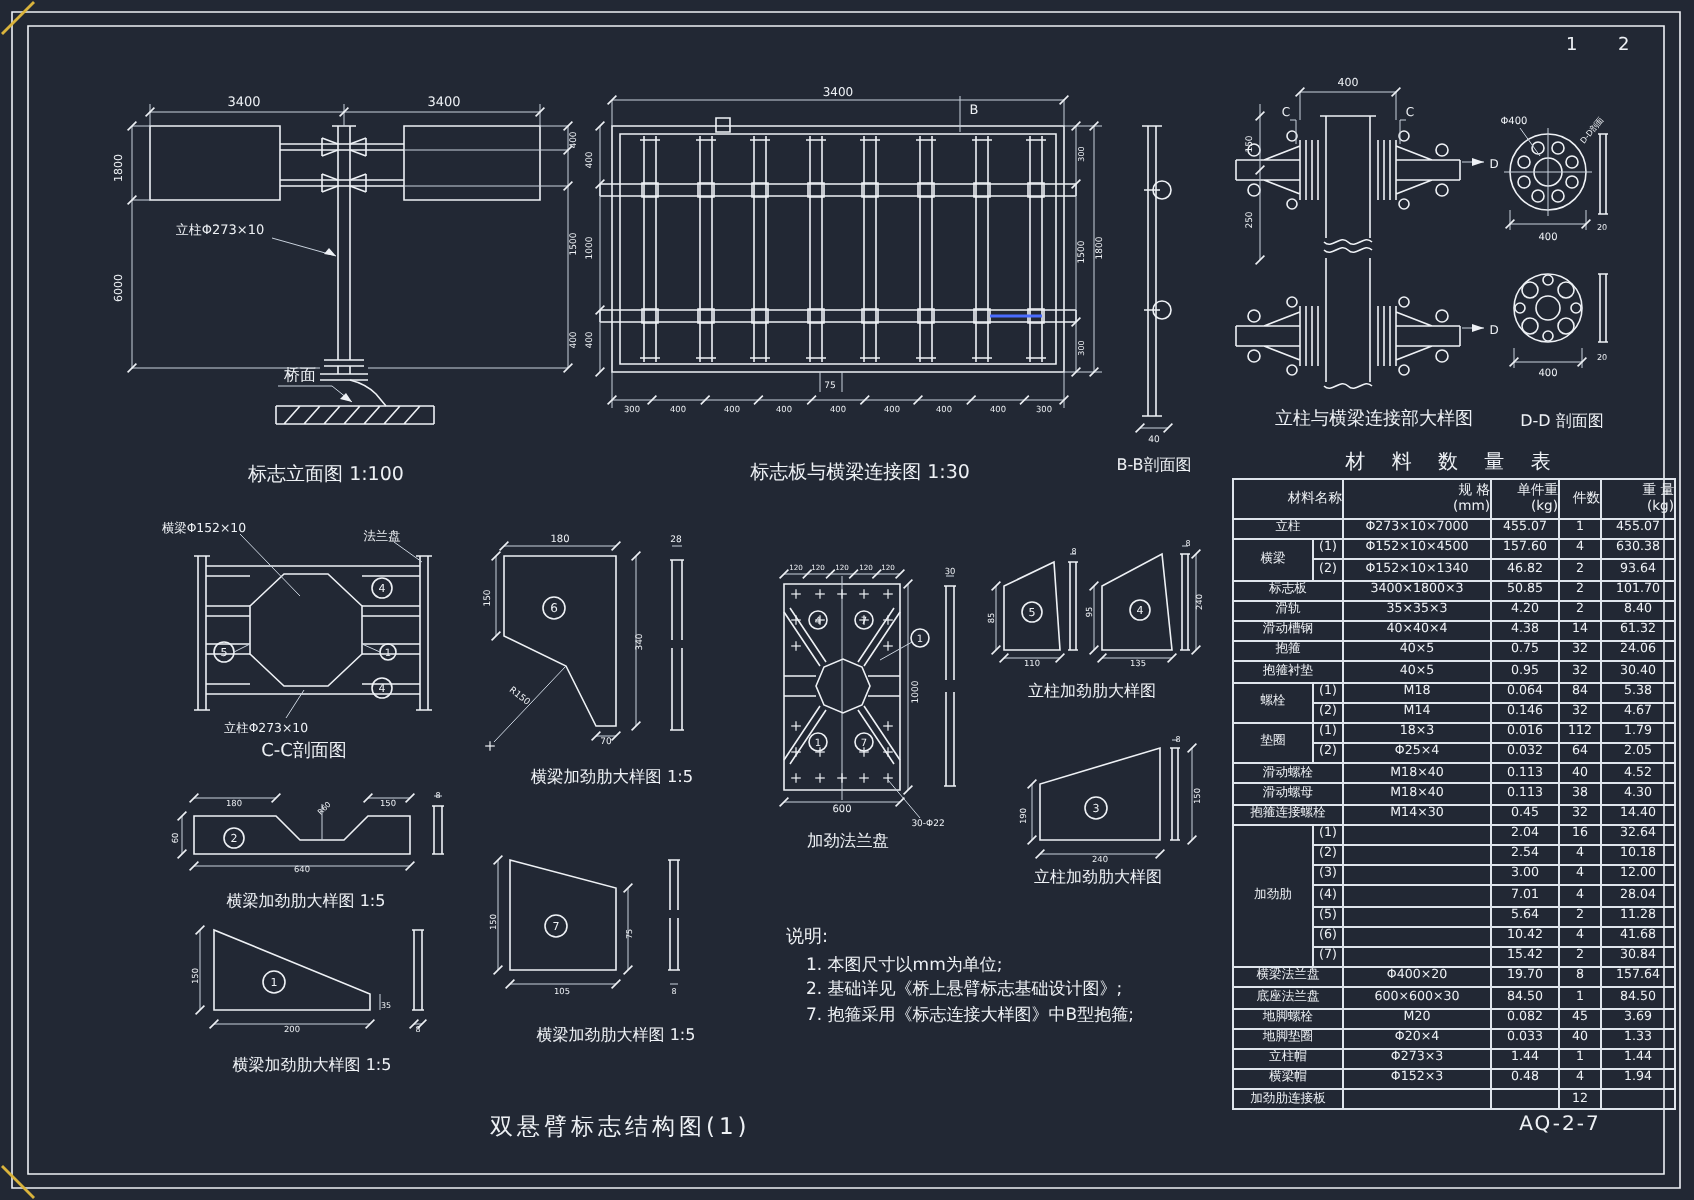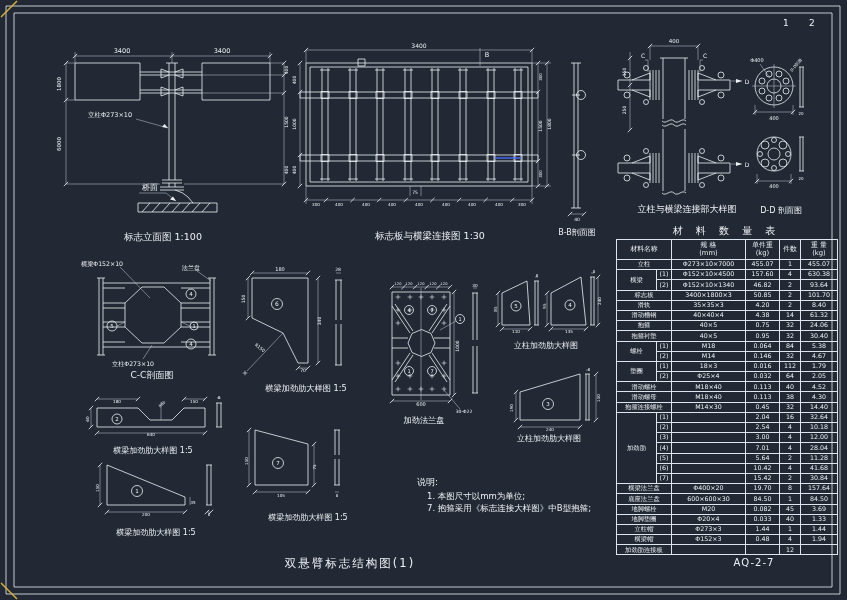--- a/index.html
+++ b/index.html
@@ -10,27 +10,27 @@
   .geo{stroke:#eef1f5;stroke-width:0.8;fill:none;}
   .thin{stroke:#c9d2dd;stroke-width:0.5;fill:none;}
   .yellow{stroke:#d9b33c;stroke-width:1.4;fill:none;}
   .blue{stroke:#4a6cff;stroke-width:1.4;fill:none;}
   #cad text{fill:#eef1f5;}
   #mat-title{position:absolute;left:616px;top:224px;width:221px;text-align:center;
              font-size:10px;letter-spacing:5px;white-space:nowrap;}
   #mat{position:absolute;left:616px;top:239px;width:221px;border-collapse:collapse;table-layout:fixed;}
   #mat th,#mat td{border:1px solid #dfe5ec;font-weight:normal;font-size:6.3px;line-height:1.05;
                   padding:0;text-align:center;height:9.2px;white-space:nowrap;overflow:hidden;color:#eef1f5;}
-  #mat th{white-space:pre-line;height:19px;font-size:6.8px;}
-  #notes{position:absolute;left:417px;top:463px;width:215px;font-size:8.5px;line-height:12.5px;margin-top:13px;}
+  #mat th{white-space:pre-line;height:19px;font-size:6.8px;text-align:right;}
+  #notes{position:absolute;left:393px;top:463px;width:215px;font-size:8.5px;line-height:12.5px;}
   #notes .nt{font-size:9px;margin-bottom:1px;}
   #notes .it{margin-left:10px;white-space:nowrap;}
-  #main-title{position:absolute;left:245px;top:556px;width:210px;text-align:center;
+  #main-title{position:absolute;left:245px;top:556px;width:210px;
               font-size:11.5px;letter-spacing:2px;white-space:nowrap;}
-  #sheet-code{position:absolute;left:714px;top:557px;width:80px;text-align:center;
+  #sheet-code{position:absolute;left:740px;top:557px;width:80px;text-align:center;
               font-size:10px;letter-spacing:1px;}
   .pg{position:absolute;top:18px;font-size:9px;}
   #pg1{left:783px;} #pg2{left:809px;}
 </style>
 </head>
 <body>
 
 <div id="sheet">
 
   <svg id="cad" width="847" height="600" viewBox="0 0 847 600">
@@ -703,20 +703,21 @@
           <td>12</td>
           <td></td>
         </tr>
       </tbody>
   </table>
 
   <div id="notes">
     <div class="nt">说明:</div>
     <div id="note-items">
         <div class="it">1. 本图尺寸以mm为单位;</div>
+        <div class="it">2. 基础详见《桥上悬臂标志基础设计图》;</div>
         <div class="it">7. 抱箍采用《标志连接大样图》中B型抱箍;</div>
       </div>
   </div>
 
   <div id="main-title">双悬臂标志结构图(1)</div>
   <div id="sheet-code">AQ-2-7</div>
   <div class="pg" id="pg1">1</div>
   <div class="pg" id="pg2">2</div>
 </div>
 

